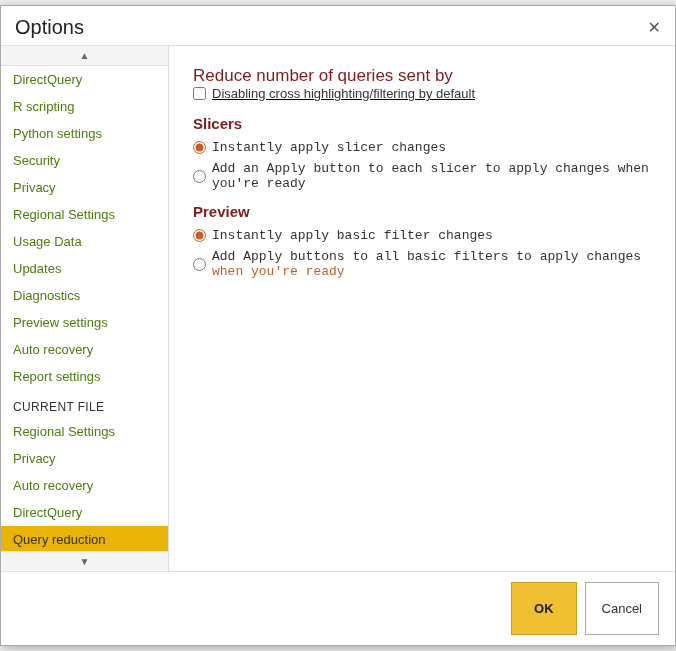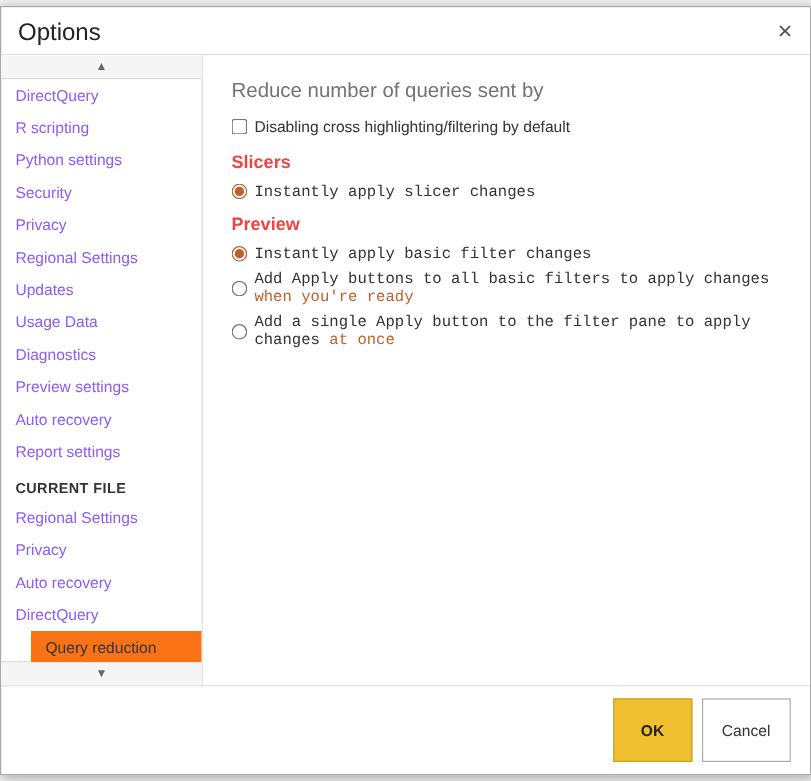--- a/index.html
+++ b/index.html
@@ -65,34 +65,33 @@
       width: 10px;
     }
     .sidebar-scroll::-webkit-scrollbar-track {
       background: #f5f5f5;
     }
     .sidebar-scroll::-webkit-scrollbar-thumb {
       background: #ccc;
     }
     .sidebar-item {
       padding: 6px 12px;
-      color: #8b5cf6;
+      color: #4d7c0f;
       cursor: pointer;
       font-size: 13px;
       white-space: nowrap;
     }
     .sidebar-item.active {
-      background: #f97316;
-      color: #333;
-      margin-left: 25px;
+      background: #eab308;
+      color: #333;
     }
     .sidebar-section-label {
       padding: 10px 12px 4px 12px;
       font-size: 12px;
-      font-weight: 700;
+      font-weight: 400;
       color: #333;
       letter-spacing: 0.03em;
     }
     .scroll-arrow {
       display: flex;
       align-items: center;
       justify-content: center;
       height: 20px;
       background: #f5f5f5;
       border-top: 1px solid #ddd;
@@ -105,40 +104,40 @@
       border-bottom: 1px solid #ddd;
     }
     .content {
       flex: 1;
       padding: 20px 24px;
       overflow-y: auto;
     }
     .content-title {
       font-size: 17px;
       font-weight: 400;
-      color: #737373;
-      margin-bottom: 12px;
+      color: #7f1d1d;
     }
     .checkbox-row {
       display: flex;
       align-items: center;
       margin-bottom: 14px;
       gap: 6px;
+      text-decoration: underline;
     }
     .checkbox-row input[type="checkbox"] {
       margin: 0;
     }
     .checkbox-label {
       font-size: 13px;
       color: #333;
     }
     .section-header {
       font-size: 15px;
       font-weight: 600;
-      color: #ef4444;
+      color: #7f1d1d;
       margin-bottom: 8px;
       margin-top: 4px;
     }
     .radio-group {
       margin-bottom: 12px;
     }
     .radio-row {
       display: flex;
       align-items: center;
       gap: 6px;
@@ -195,22 +194,22 @@
       <div class="scroll-arrow scroll-arrow-top">▲</div>
       <div class="sidebar-scroll">
 
         <div id="global-items">
             <div class="sidebar-item">DirectQuery</div>
             <div class="sidebar-item">R scripting</div>
             <div class="sidebar-item">Python settings</div>
             <div class="sidebar-item">Security</div>
             <div class="sidebar-item">Privacy</div>
             <div class="sidebar-item">Regional Settings</div>
+            <div class="sidebar-item">Usage Data</div>
             <div class="sidebar-item">Updates</div>
-            <div class="sidebar-item">Usage Data</div>
             <div class="sidebar-item">Diagnostics</div>
             <div class="sidebar-item">Preview settings</div>
             <div class="sidebar-item">Auto recovery</div>
             <div class="sidebar-item">Report settings</div>
           </div>
         <div class="sidebar-section-label">CURRENT FILE</div>
         <div id="current-items">
             <div class="sidebar-item">Regional Settings</div>
             <div class="sidebar-item">Privacy</div>
             <div class="sidebar-item">Auto recovery</div>
@@ -229,38 +228,36 @@
         <input type="checkbox" id="crosshighlight" style="">
         <label class="checkbox-label" for="crosshighlight">Disabling cross highlighting/filtering by default</label>
       </div>
 
       <div class="section-header">Slicers</div>
       <div class="radio-group">
         <div class="radio-row">
           <input type="radio" name="slicers" id="slicer1" checked="" style="">
           <label class="radio-label" for="slicer1">Instantly apply slicer changes</label>
         </div>
+        <div class="radio-row">
+          <input type="radio" name="slicers" id="slicer2" style="">
+          <label class="radio-label" for="slicer2">Add an Apply button to each slicer to apply changes when you're ready</label>
+        </div>
       </div>
 
       <div class="section-header">Preview</div>
       <div class="radio-group">
         <div class="radio-row">
           <input type="radio" name="filters" id="filter1" checked="" style="">
           <label class="radio-label" for="filter1">Instantly apply basic filter changes</label>
         </div>
         <div class="radio-row">
           <input type="radio" name="filters" id="filter2" style="">
           <label class="radio-label" for="filter2">
             <span>Add Apply buttons to all basic filters to apply changes</span><span class="highlight"> when you're ready</span>
-          </label>
-        </div>
-        <div class="radio-row">
-          <input type="radio" name="filters" id="filter3" style="">
-          <label class="radio-label" for="filter3">
-            <span>Add a single Apply button to the filter pane to apply changes</span><span class="highlight"> at once</span>
           </label>
         </div>
       </div>
     </div>
   </div>
 
   <div class="dialog-footer">
     <button class="btn-ok">OK</button>
     <button class="btn-cancel">Cancel</button>
   </div>

